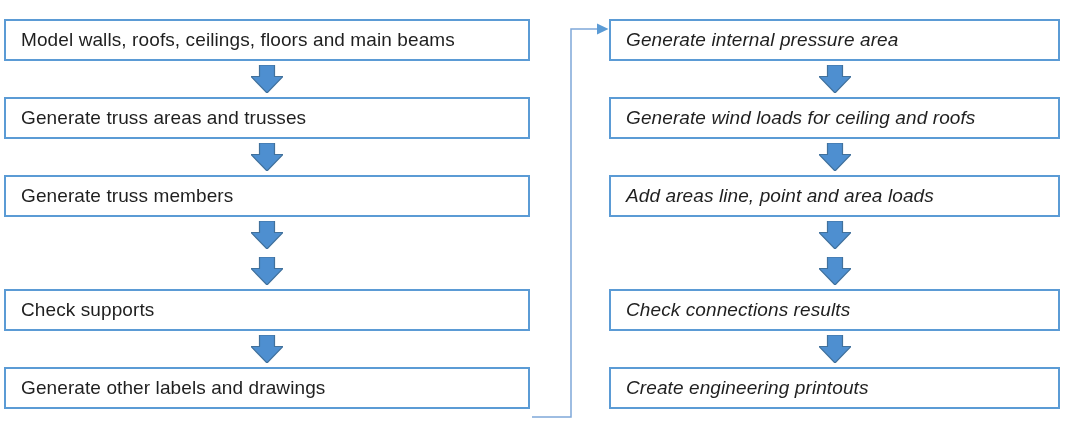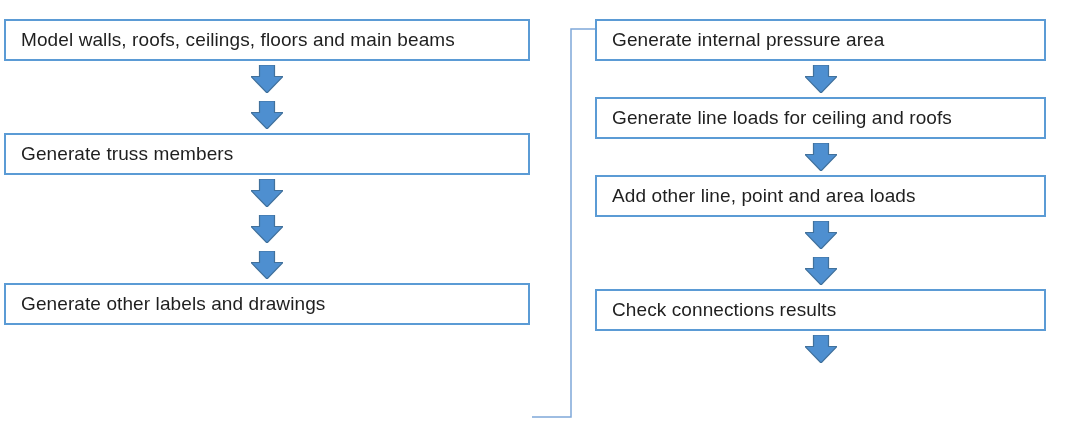--- a/index.html
+++ b/index.html
@@ -47,22 +47,23 @@
     top: 7px;
     display: flex;
     flex-direction: column;
     margin-top: 12px;
   }
   .col-left {
     left: 4px;
     width: 526px;
   }
   .col-right {
-    left: 595px;
+    left: 609px;
     width: 451px;
+    font-style: italic;
   }
   .flow-box {
     box-sizing: border-box;
     height: 42px;
     border: 2px solid var(--box-border);
     background: var(--box-fill);
     display: flex;
     align-items: center;
     padding-left: 15px;
     padding-right: 6px;
@@ -105,20 +106,23 @@
 
     <div class="flow-box">
       <span class="label">Model walls, roofs, ceilings, floors and main beams</span>
     </div>
     <div class="arrow-row">
       <svg class="down-arrow" viewBox="0 0 32 28">
           <polygon points="8.5,0 23.5,0 23.5,11.5 32,11.5 16,28 0,11.5 8.5,11.5"></polygon>
         </svg>
     </div>
 
+    <div class="flow-box">
+      <span class="label">Generate truss areas and trusses</span>
+    </div>
     <div class="arrow-row">
       <svg class="down-arrow" viewBox="0 0 32 28">
           <polygon points="8.5,0 23.5,0 23.5,11.5 32,11.5 16,28 0,11.5 8.5,11.5"></polygon>
         </svg>
     </div>
 
     <div class="flow-box">
       <span class="label">Generate truss members</span>
     </div>
     <div class="arrow-row">
@@ -126,20 +130,23 @@
           <polygon points="8.5,0 23.5,0 23.5,11.5 32,11.5 16,28 0,11.5 8.5,11.5"></polygon>
         </svg>
     </div>
 
     <div class="arrow-row">
       <svg class="down-arrow" viewBox="0 0 32 28">
           <polygon points="8.5,0 23.5,0 23.5,11.5 32,11.5 16,28 0,11.5 8.5,11.5"></polygon>
         </svg>
     </div>
 
+    <div class="flow-box">
+      <span class="label">Check supports</span>
+    </div>
     <div class="arrow-row">
       <svg class="down-arrow" viewBox="0 0 32 28">
           <polygon points="8.5,0 23.5,0 23.5,11.5 32,11.5 16,28 0,11.5 8.5,11.5"></polygon>
         </svg>
     </div>
 
     <div class="flow-box">
       <span class="label">Generate other labels and drawings</span>
     </div>
 
@@ -150,30 +157,30 @@
     <div class="flow-box">
       <span class="label">Generate internal pressure area</span>
     </div>
     <div class="arrow-row">
       <svg class="down-arrow" viewBox="0 0 32 28">
           <polygon points="8.5,0 23.5,0 23.5,11.5 32,11.5 16,28 0,11.5 8.5,11.5"></polygon>
         </svg>
     </div>
 
     <div class="flow-box">
-      <span class="label">Generate line loads for ceiling and roofs</span>
-    </div>
-    <div class="arrow-row">
-      <svg class="down-arrow" viewBox="0 0 32 28">
-          <polygon points="8.5,0 23.5,0 23.5,11.5 32,11.5 16,28 0,11.5 8.5,11.5"></polygon>
-        </svg>
-    </div>
-
-    <div class="flow-box">
-      <span class="label">Add other line, point and area loads</span>
+      <span class="label">Generate wind loads for ceiling and roofs</span>
+    </div>
+    <div class="arrow-row">
+      <svg class="down-arrow" viewBox="0 0 32 28">
+          <polygon points="8.5,0 23.5,0 23.5,11.5 32,11.5 16,28 0,11.5 8.5,11.5"></polygon>
+        </svg>
+    </div>
+
+    <div class="flow-box">
+      <span class="label">Add areas line, point and area loads</span>
     </div>
     <div class="arrow-row">
       <svg class="down-arrow" viewBox="0 0 32 28">
           <polygon points="8.5,0 23.5,0 23.5,11.5 32,11.5 16,28 0,11.5 8.5,11.5"></polygon>
         </svg>
     </div>
 
     <div class="arrow-row">
       <svg class="down-arrow" viewBox="0 0 32 28">
           <polygon points="8.5,0 23.5,0 23.5,11.5 32,11.5 16,28 0,11.5 8.5,11.5"></polygon>
@@ -182,16 +189,19 @@
 
     <div class="flow-box">
       <span class="label">Check connections results</span>
     </div>
     <div class="arrow-row">
       <svg class="down-arrow" viewBox="0 0 32 28">
           <polygon points="8.5,0 23.5,0 23.5,11.5 32,11.5 16,28 0,11.5 8.5,11.5"></polygon>
         </svg>
     </div>
 
+    <div class="flow-box">
+      <span class="label">Create engineering printouts</span>
+    </div>
 
   </div>
 
 </div>
 
 </body></html>

